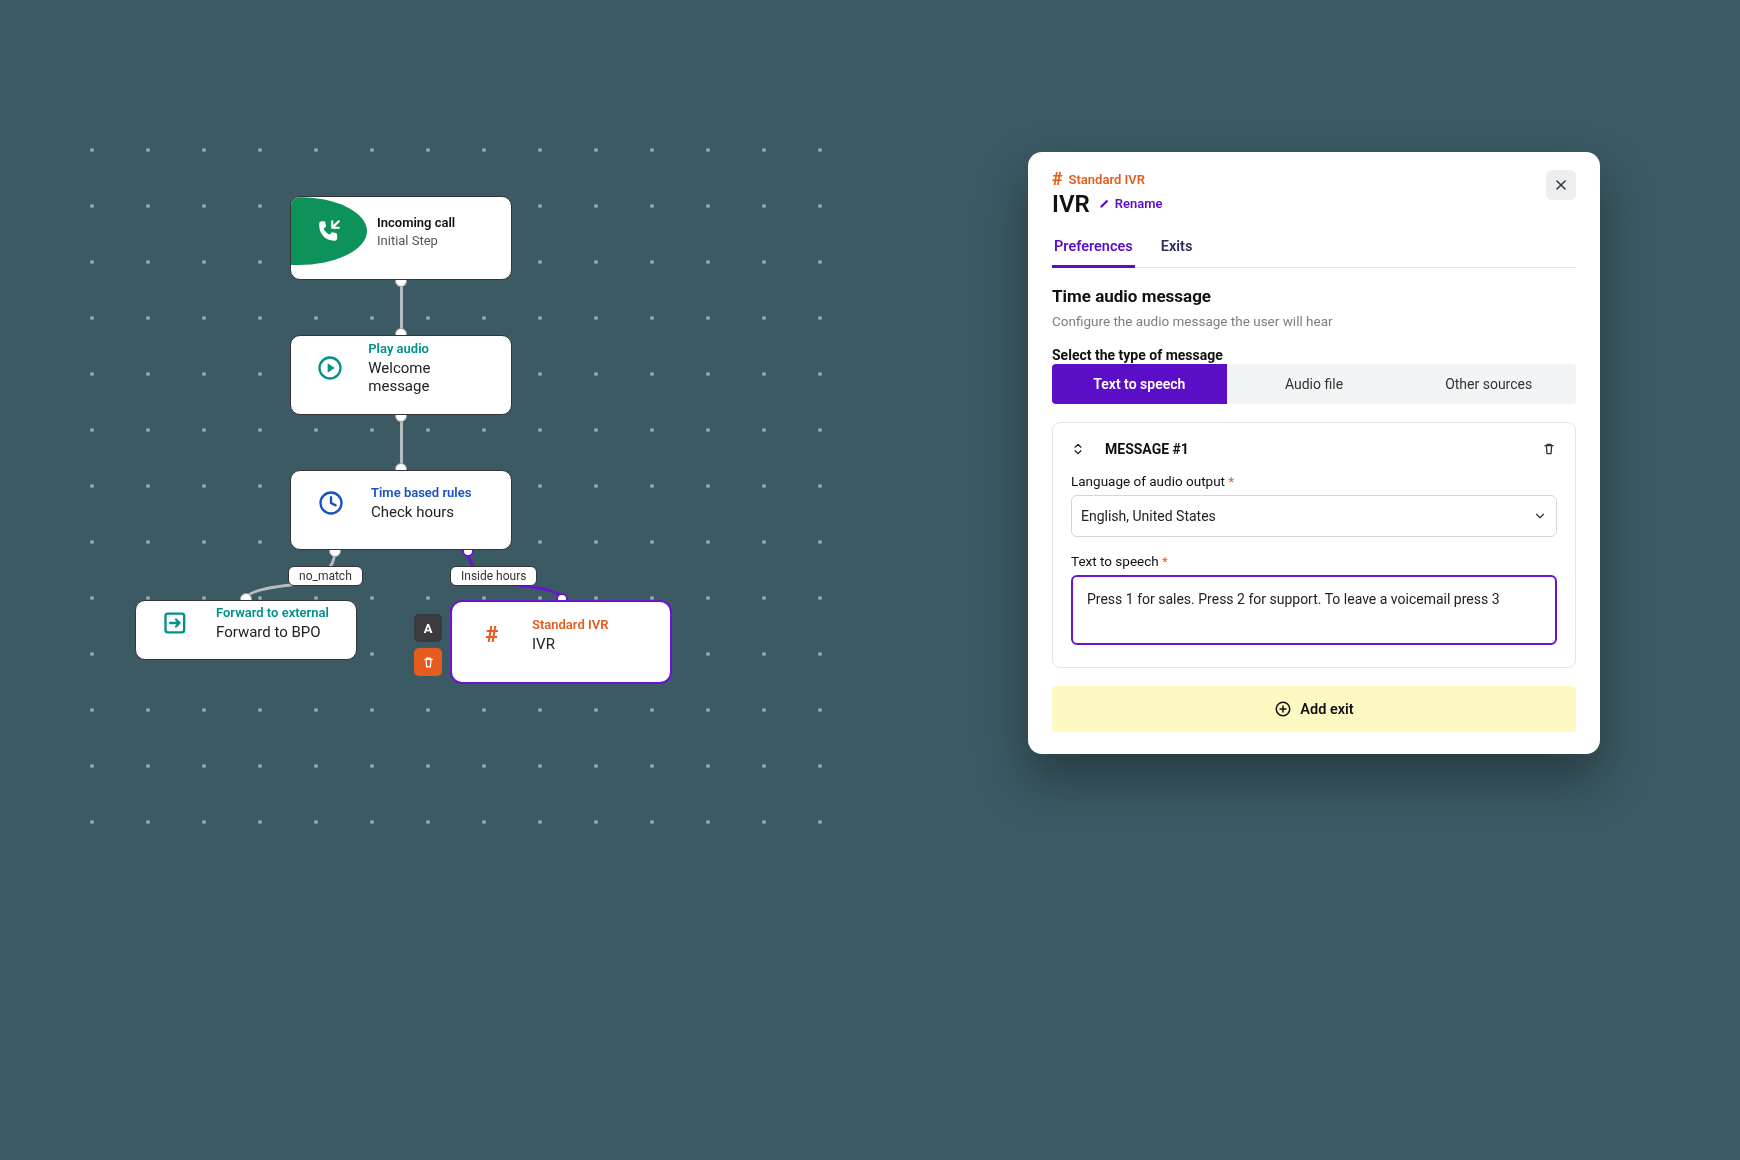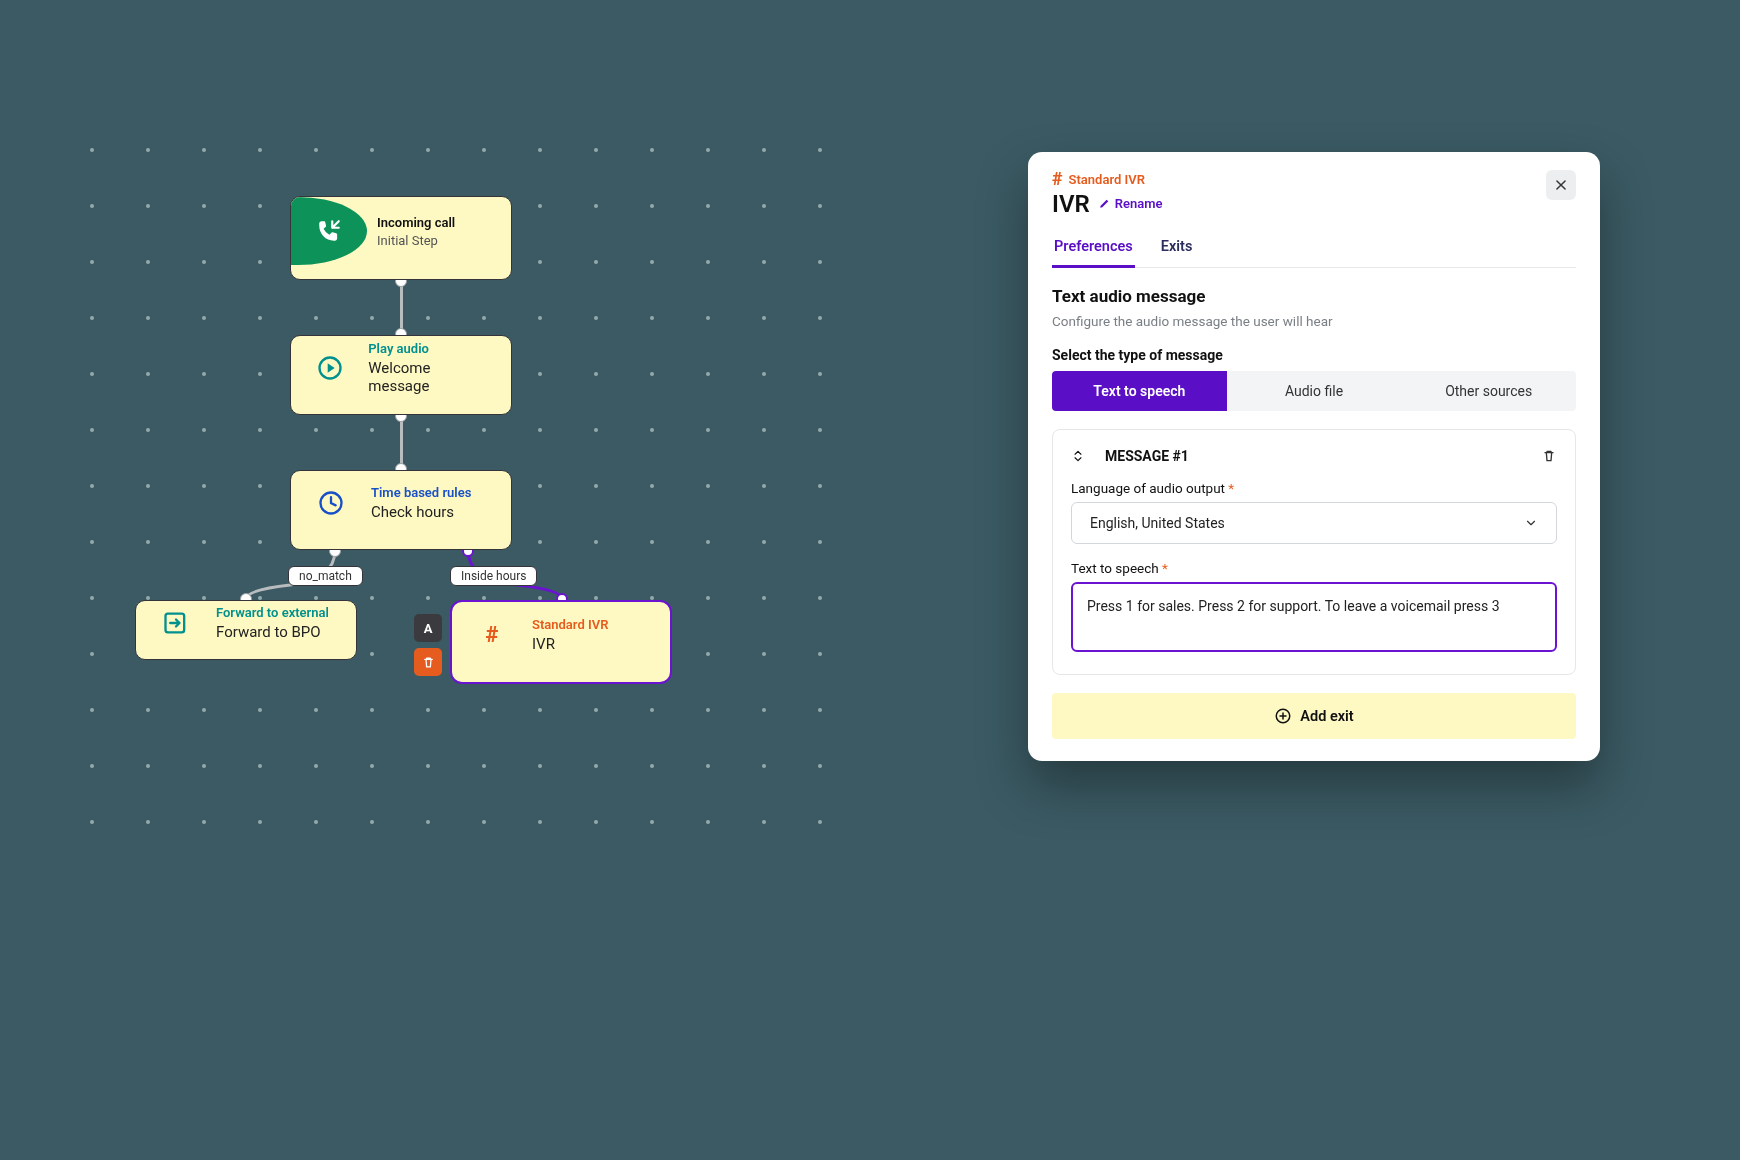--- a/index.html
+++ b/index.html
@@ -4,21 +4,21 @@
 <style>
   * { box-sizing: border-box; margin: 0; padding: 0; font-family: -apple-system, BlinkMacSystemFont, "Segoe UI", Roboto, Helvetica, Arial, sans-serif; }
   body { width: 1740px; height: 1160px; background: #3b5a63; position: relative; overflow: hidden; }
 
   
   .dotgrid { position: absolute; top: 148px; left: 90px; width: 780px; height: 690px; }
   .dotrow { display: flex; gap: 52px; }
   .dot { width: 4px; height: 4px; border-radius: 50%; background: #d0dee1; opacity: 0.6; }
 
   
-  .node { position: absolute; background: #fef9c3; border: 1.5px solid #ccc; border-radius: 10px; display: flex; align-items: center; padding: 0 20px 14px 0; overflow: hidden; }
+  .node { position: absolute; background: #ffffff; border: 1.5px solid #ccc; border-radius: 10px; display: flex; align-items: center; padding: 0 20px 14px 0; overflow: hidden; }
   .node.incoming { border-color: #34343a; }
   .node .iconwrap { width: 80px; height: 100%; display: flex; align-items: center; justify-content: center; }
   .node .txt { padding: 14px 0; }
   .node .cat { font-size: 13px; font-weight: 600; margin-bottom: 3px; }
   .node .title { font-size: 15px; color: #222; }
   .cat-teal { color: #00908e; }
   .cat-blue { color: #1850c7; }
   .cat-orange { color: #e65c1e; }
 
   .node-incoming { left: 290px; top: 196px; width: 222px; height: 84px; }
@@ -45,29 +45,29 @@
   .panel .ptype { color:#e65c1e; font-size:13px; font-weight:600; display:flex; align-items:center; gap:6px; }
   .panel h2 { font-size:24px; font-weight:600; color:#111; margin-top:2px; }
   .panel .rename { color:#5a0fc7; font-size:13px; font-weight:600; display:inline-flex; align-items:center; gap:4px; margin-left:8px; }
   .closebtn { width:30px; height:30px; background:#eceef0; border-radius:6px; display:flex; align-items:center; justify-content:center; cursor:pointer; }
   .tabs { display:flex; gap:24px; border-bottom:1px solid #e6e8ea; margin-top:10px; }
   .tab { padding: 10px 2px; font-size:14.5px; font-weight:600; color:#2b2d5c; cursor:pointer; }
   .tab.active { color:#5a0fc7; border-bottom:3px solid #5a0fc7; margin-bottom:-1px; }
   .sec { margin-top:18px; }
   .sec h3 { font-size:17px; font-weight:700; color:#111; }
   .sec .sub { font-size:13.5px; color:#7a7f85; margin-top:7px; }
-  .lbl { font-size:14px; font-weight:700; color:#111; margin-top:18px; margin-bottom:8px; }
+  .lbl { font-size:14px; font-weight:700; color:#111; margin-top:18px; margin-bottom:1px; }
   .seg { display:flex; border-radius:4px; overflow:hidden; }
   .segbtn { flex:1; text-align:center; padding:12px 0; font-size:14px; background:#f2f4f6; color:#333; cursor:pointer; }
   .segbtn.active { background:#5a0fc7; color:#fff; font-weight:600; }
   .card { border:1px solid #e4e6e8; border-radius:8px; margin-top:18px; padding:18px; background:#fff; }
   .cardhead { display:flex; justify-content:space-between; align-items:center; font-weight:700; font-size:14px; color:#111; }
   .flbl { font-size:13.5px; color:#111; margin-top:16px; margin-bottom:6px; }
   .req { color:#e65c1e; }
-  .select { width:100%; border:1px solid #d3d6da; border-radius:6px; padding:12px 18px; font-size:14px; color:#222; display:flex; justify-content:space-between; align-items:center; background:#fff; }
+  .select { width:100%; border:1px solid #d3d6da; border-radius:6px; padding:12px 9px; font-size:14px; color:#222; display:flex; justify-content:space-between; align-items:center; background:#fff; }
   .ta { width:100%; border:2px solid #6a14d1; border-radius:6px; padding:14px; font-size:14px; color:#222; min-height:70px; resize:none; outline:none; }
   .addexit { margin-top:18px; background:#fef9c3; border-radius:4px; text-align:center; padding:14px 0; font-size:14.5px; color:#111; font-weight:600; cursor:pointer; display:flex; align-items:center; justify-content:center; gap:8px; }
 
   .hash { font-size:22px; font-weight:800; color:#e65c1e; line-height:1; }
 
   svg { display:block; }
 </style>
 </head>
 <body>
 
@@ -400,21 +400,21 @@
         </svg>
     </div>
   </div>
 
   <div class="tabs">
     <div class="tab active">Preferences</div>
     <div class="tab">Exits</div>
   </div>
 
   <div class="sec">
-    <h3>Text audio message</h3>
+    <h3>Time audio message</h3>
     <div class="sub">Configure the audio message the user will hear</div>
   </div>
 
   <div class="lbl">Select the type of message</div>
   <div class="seg">
     <div class="segbtn active">Text to speech</div>
     <div class="segbtn">Audio file</div>
     <div class="segbtn">Other sources</div>
   </div>
 

